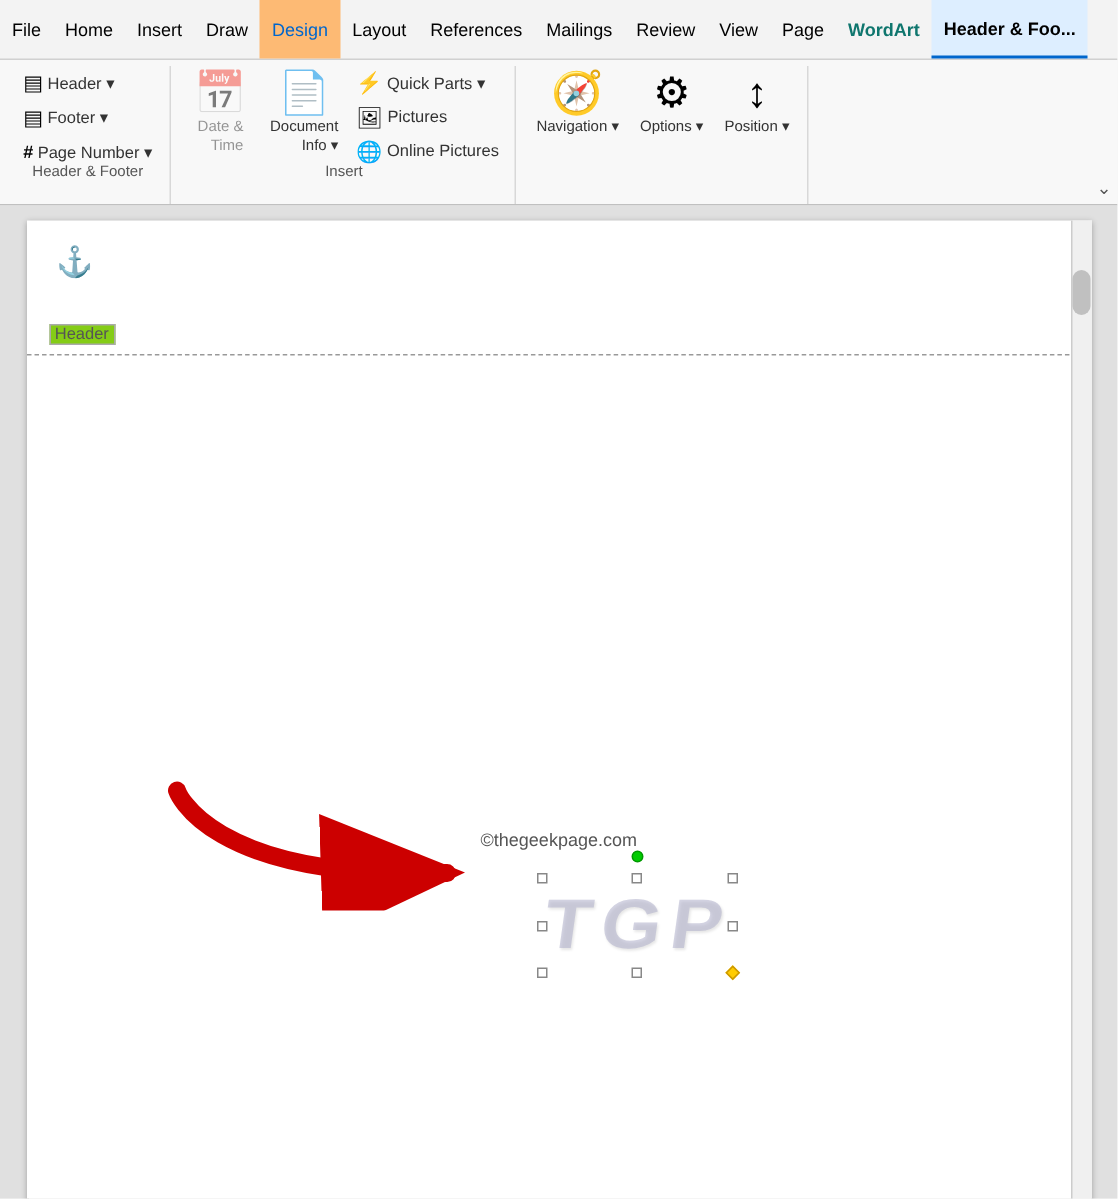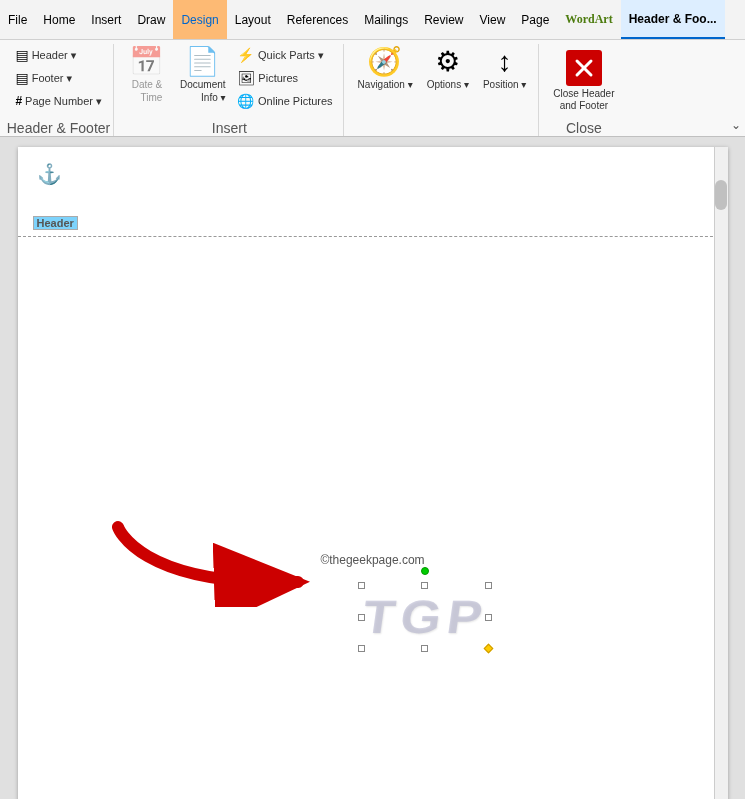--- a/index.html
+++ b/index.html
@@ -16,21 +16,21 @@
     .menu-bar-item {
       padding: 2px 8px;
       font-size: 12px;
       cursor: pointer;
       height: 100%;
       display: flex;
       align-items: center;
       color: #000;
     }
     .menu-bar-item.active { background: #fdba74; color: #0066cc; }
-    .menu-bar-item.wordart { color: #4d7c0f; font-weight: 600; font-family: Liberation Serif, serif; }
+    .menu-bar-item.wordart { color: #0f766e; font-weight: 600; }
     .menu-bar-item.header-footer { background: #ddeeff; color: #000; border-bottom: 2px solid #0066cc; font-weight: bold; }
 
     
     .ribbon {
       background: #f8f8f8;
       border-bottom: 1px solid #c0c0c0;
       display: flex;
       flex-direction: column;
     }
     .ribbon-content {
@@ -43,24 +43,24 @@
     .ribbon-group {
       display: flex;
       flex-direction: column;
       align-items: center;
       border-right: 1px solid #d8d8d8;
       padding: 0 6px 0 6px;
       position: relative;
     }
     .ribbon-group:last-child { border-right: none; }
     .ribbon-group-label {
-      font-size: 14px;
+      font-size: 10px;
       color: #555;
       position: absolute;
-      bottom: 0;
+      bottom: 16px;
       white-space: nowrap;
     }
     .ribbon-items {
       display: flex;
       align-items: flex-start;
       gap: 2px;
       flex: 1;
       padding-bottom: 16px;
     }
     .ribbon-btn-small {
@@ -136,22 +136,21 @@
       margin-top: 5px;
     }
     .header-label {
       position: absolute;
       left: 15px;
       bottom: 6px;
       font-size: 11px;
       color: #555;
       border: 1px solid #aaa;
       padding: 0px 3px;
-      background: #7dd3fc;
-      font-weight: bold;
+      background: #84cc16;
     }
     .doc-body {
       padding: 15px;
       position: relative;
       height: 420px;
     }
 
     
     .watermark-text {
       position: absolute;
@@ -276,34 +275,20 @@
           <div class="btn-label-lg">Options ▾</div>
         </div>
         <div class="ribbon-btn-large">
           <div class="btn-icon-lg" style="font-size:28px;">↕</div>
           <div class="btn-label-lg">Position ▾</div>
         </div>
       </div>
       <div class="ribbon-group-label">&nbsp;</div>
     </div>
 
-    <div class="ribbon-group" style="min-width:80px; border-right:none;">
-      <div class="ribbon-items">
-        <div class="ribbon-btn-large" style="min-width:70px; align-items:center; justify-content:center; gap:2px;">
-          <div style="width:36px;height:36px;background:#cc0000;border-radius:3px;display:flex;align-items:center;justify-content:center;">
-            <svg width="22" height="22" viewBox="0 0 22 22">
-              <line x1="4" y1="4" x2="18" y2="18" stroke="white" stroke-width="3" stroke-linecap="round"></line>
-              <line x1="18" y1="4" x2="4" y2="18" stroke="white" stroke-width="3" stroke-linecap="round"></line>
-            </svg>
-          </div>
-          <div class="btn-label-lg" style="font-size:10px; text-align:center; line-height:1.2;">Close Header<br>and Footer</div>
-        </div>
-      </div>
-      <div class="ribbon-group-label">Close</div>
-    </div>
 
     <div style="display:flex; align-items:flex-end; padding-bottom:4px; margin-left:auto;">
       <div class="expand-btn" style="position:static; font-size:12px;">⌄</div>
     </div>
   </div>
 </div>
 
 <div class="doc-container">
   <div class="doc-page">
 

